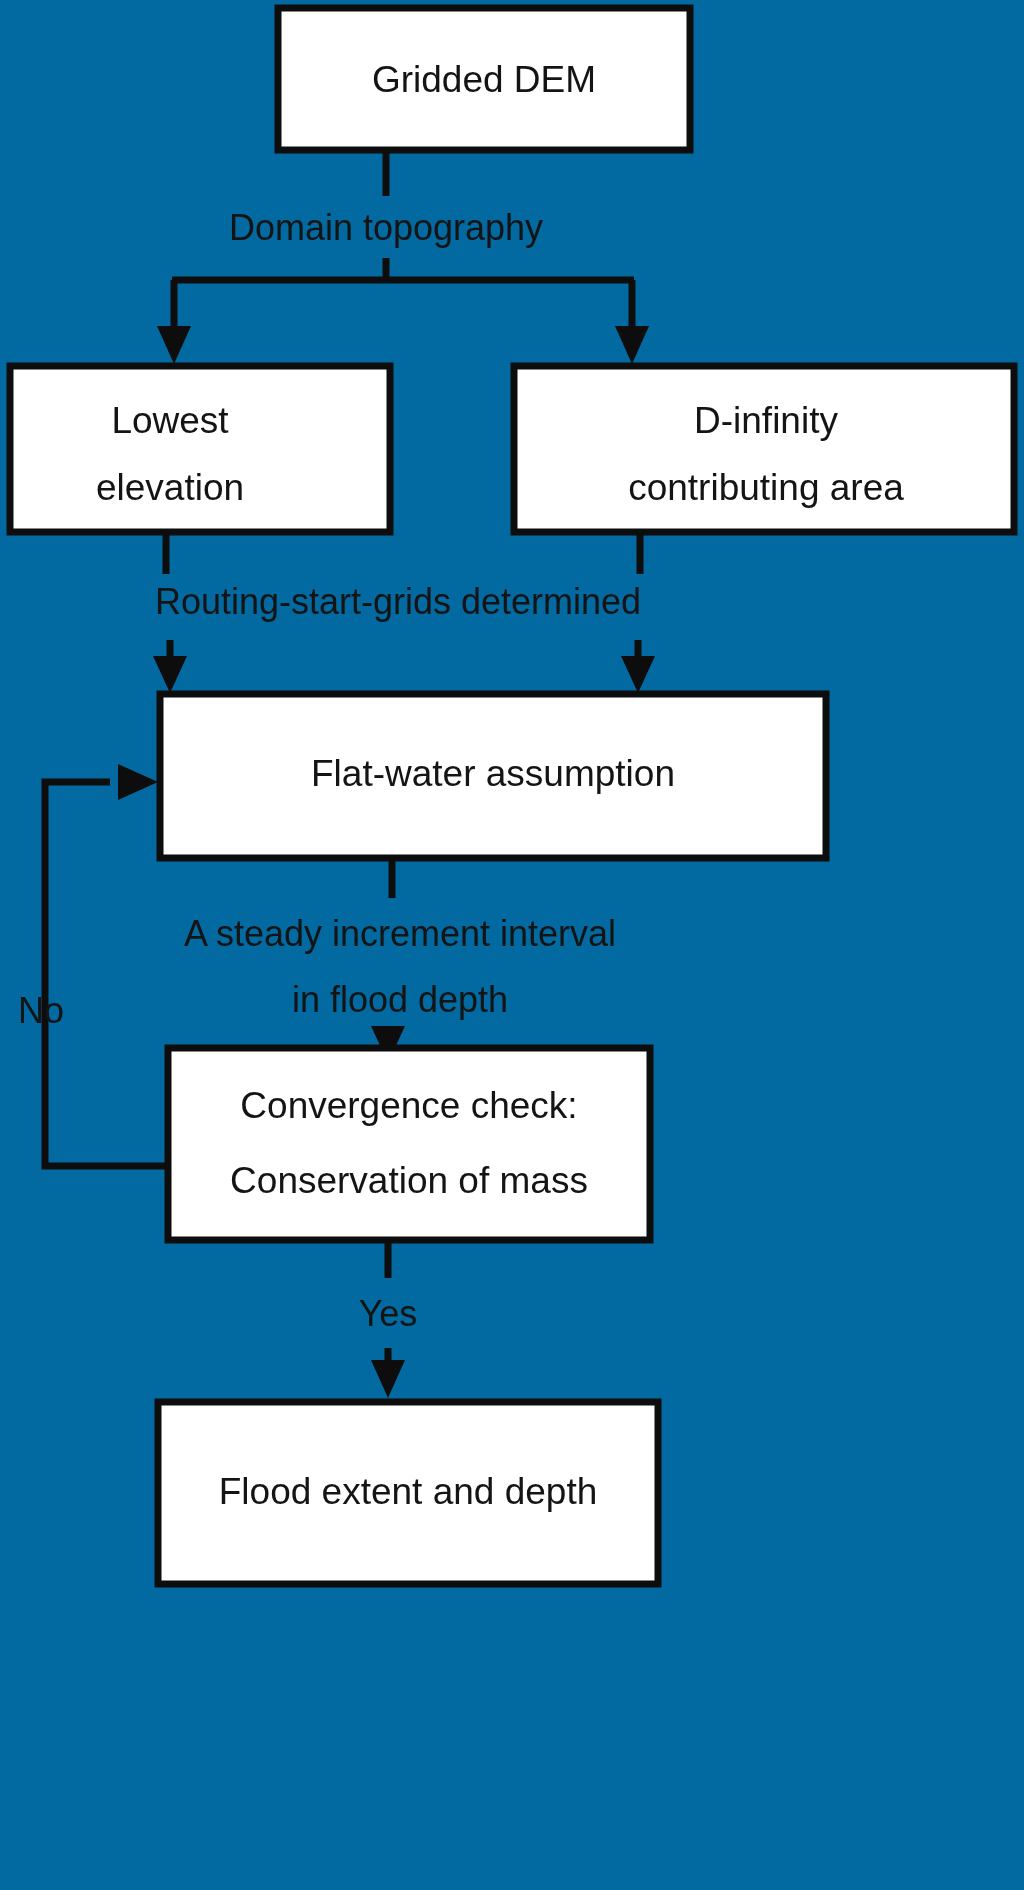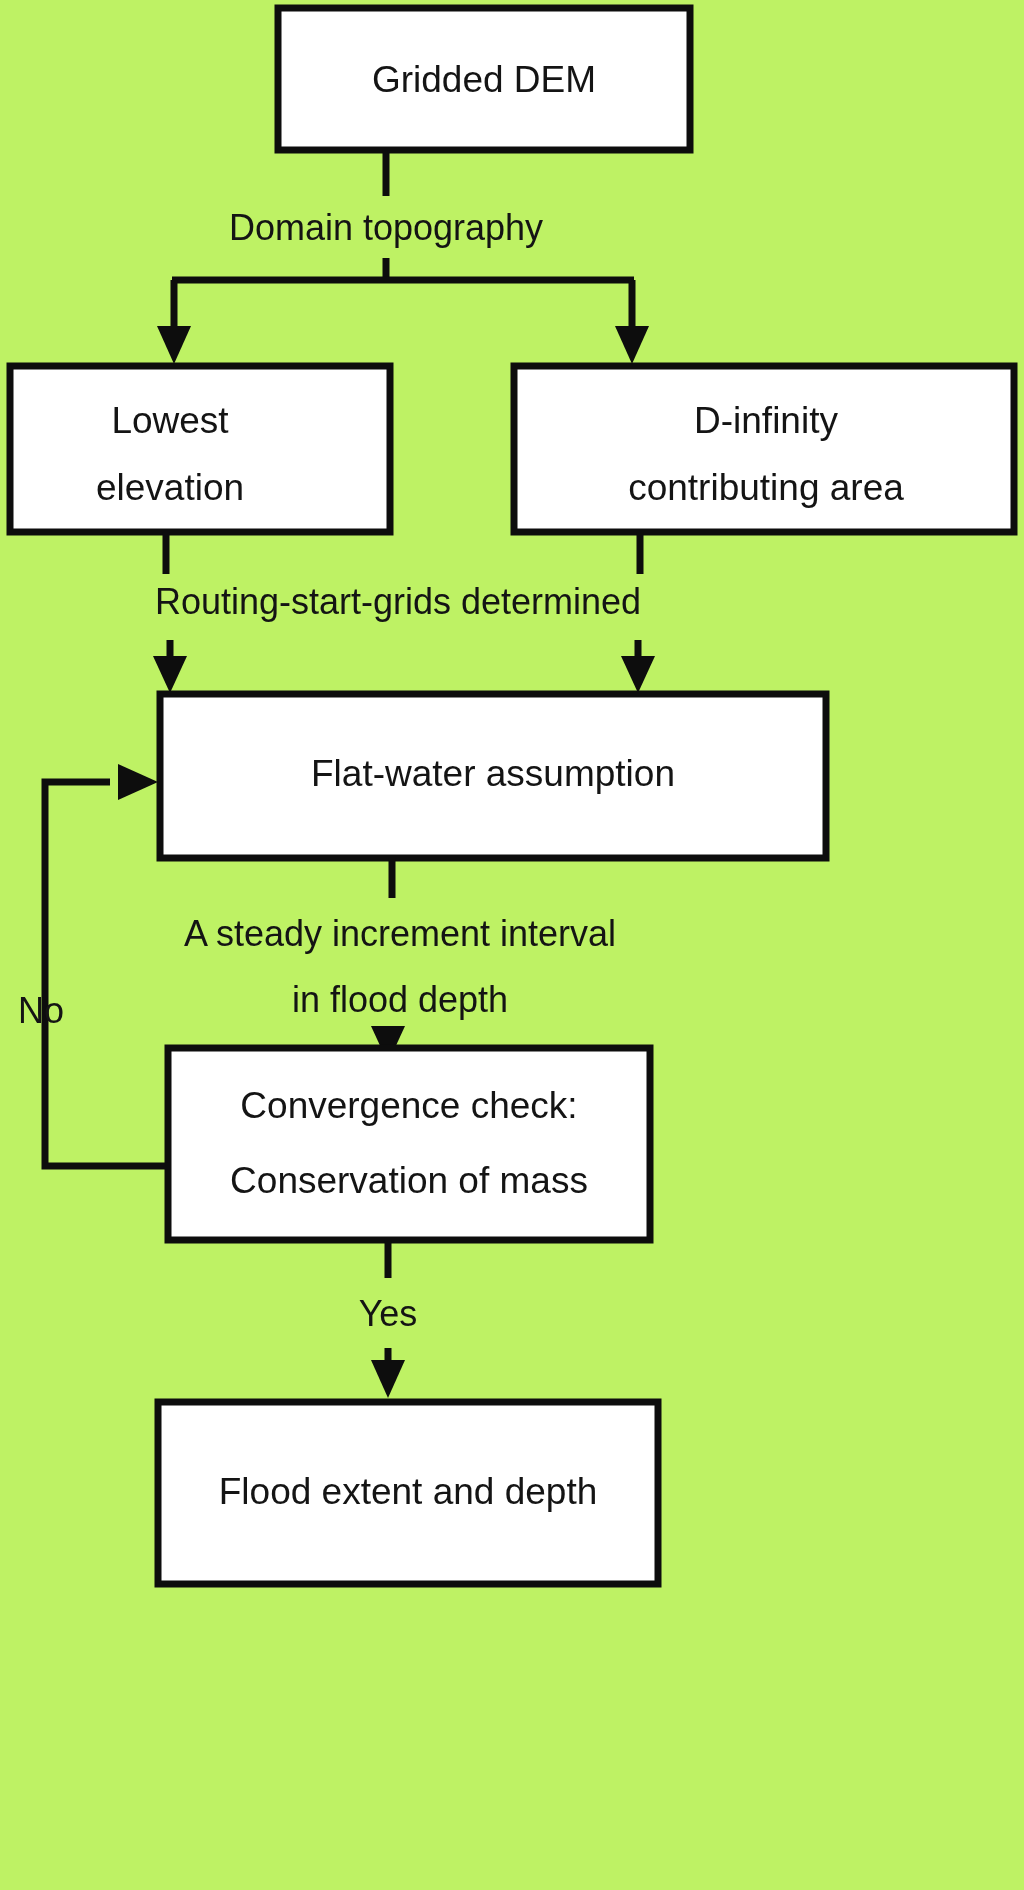--- a/index.html
+++ b/index.html
@@ -10,21 +10,21 @@
   body {
     width: 1024px;
     height: 1890px;
     font-family: "Liberation Sans", "DejaVu Sans", sans-serif;
     overflow: hidden;
   }
   #flowchart-root {
     position: relative;
     width: 1024px;
     height: 1890px;
-    background: #bef264;
+    background: #0369a1;
   }
   svg.chart-canvas {
     position: absolute;
     top: 0;
     left: 0;
     width: 1024px;
     height: 1890px;
     display: block;
   }
   .node-box {

